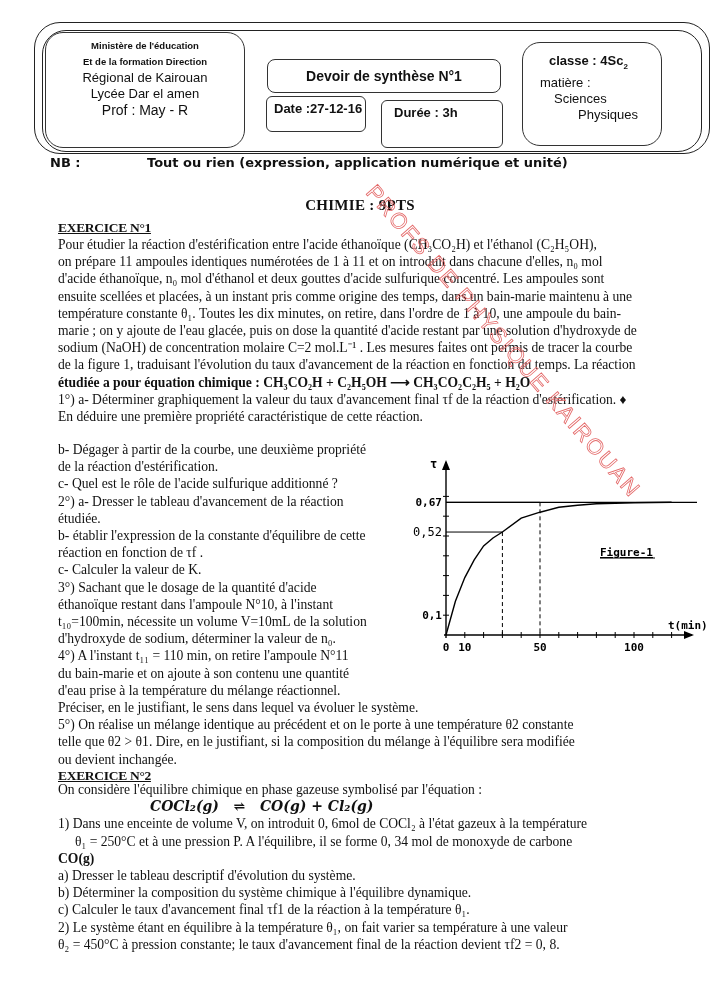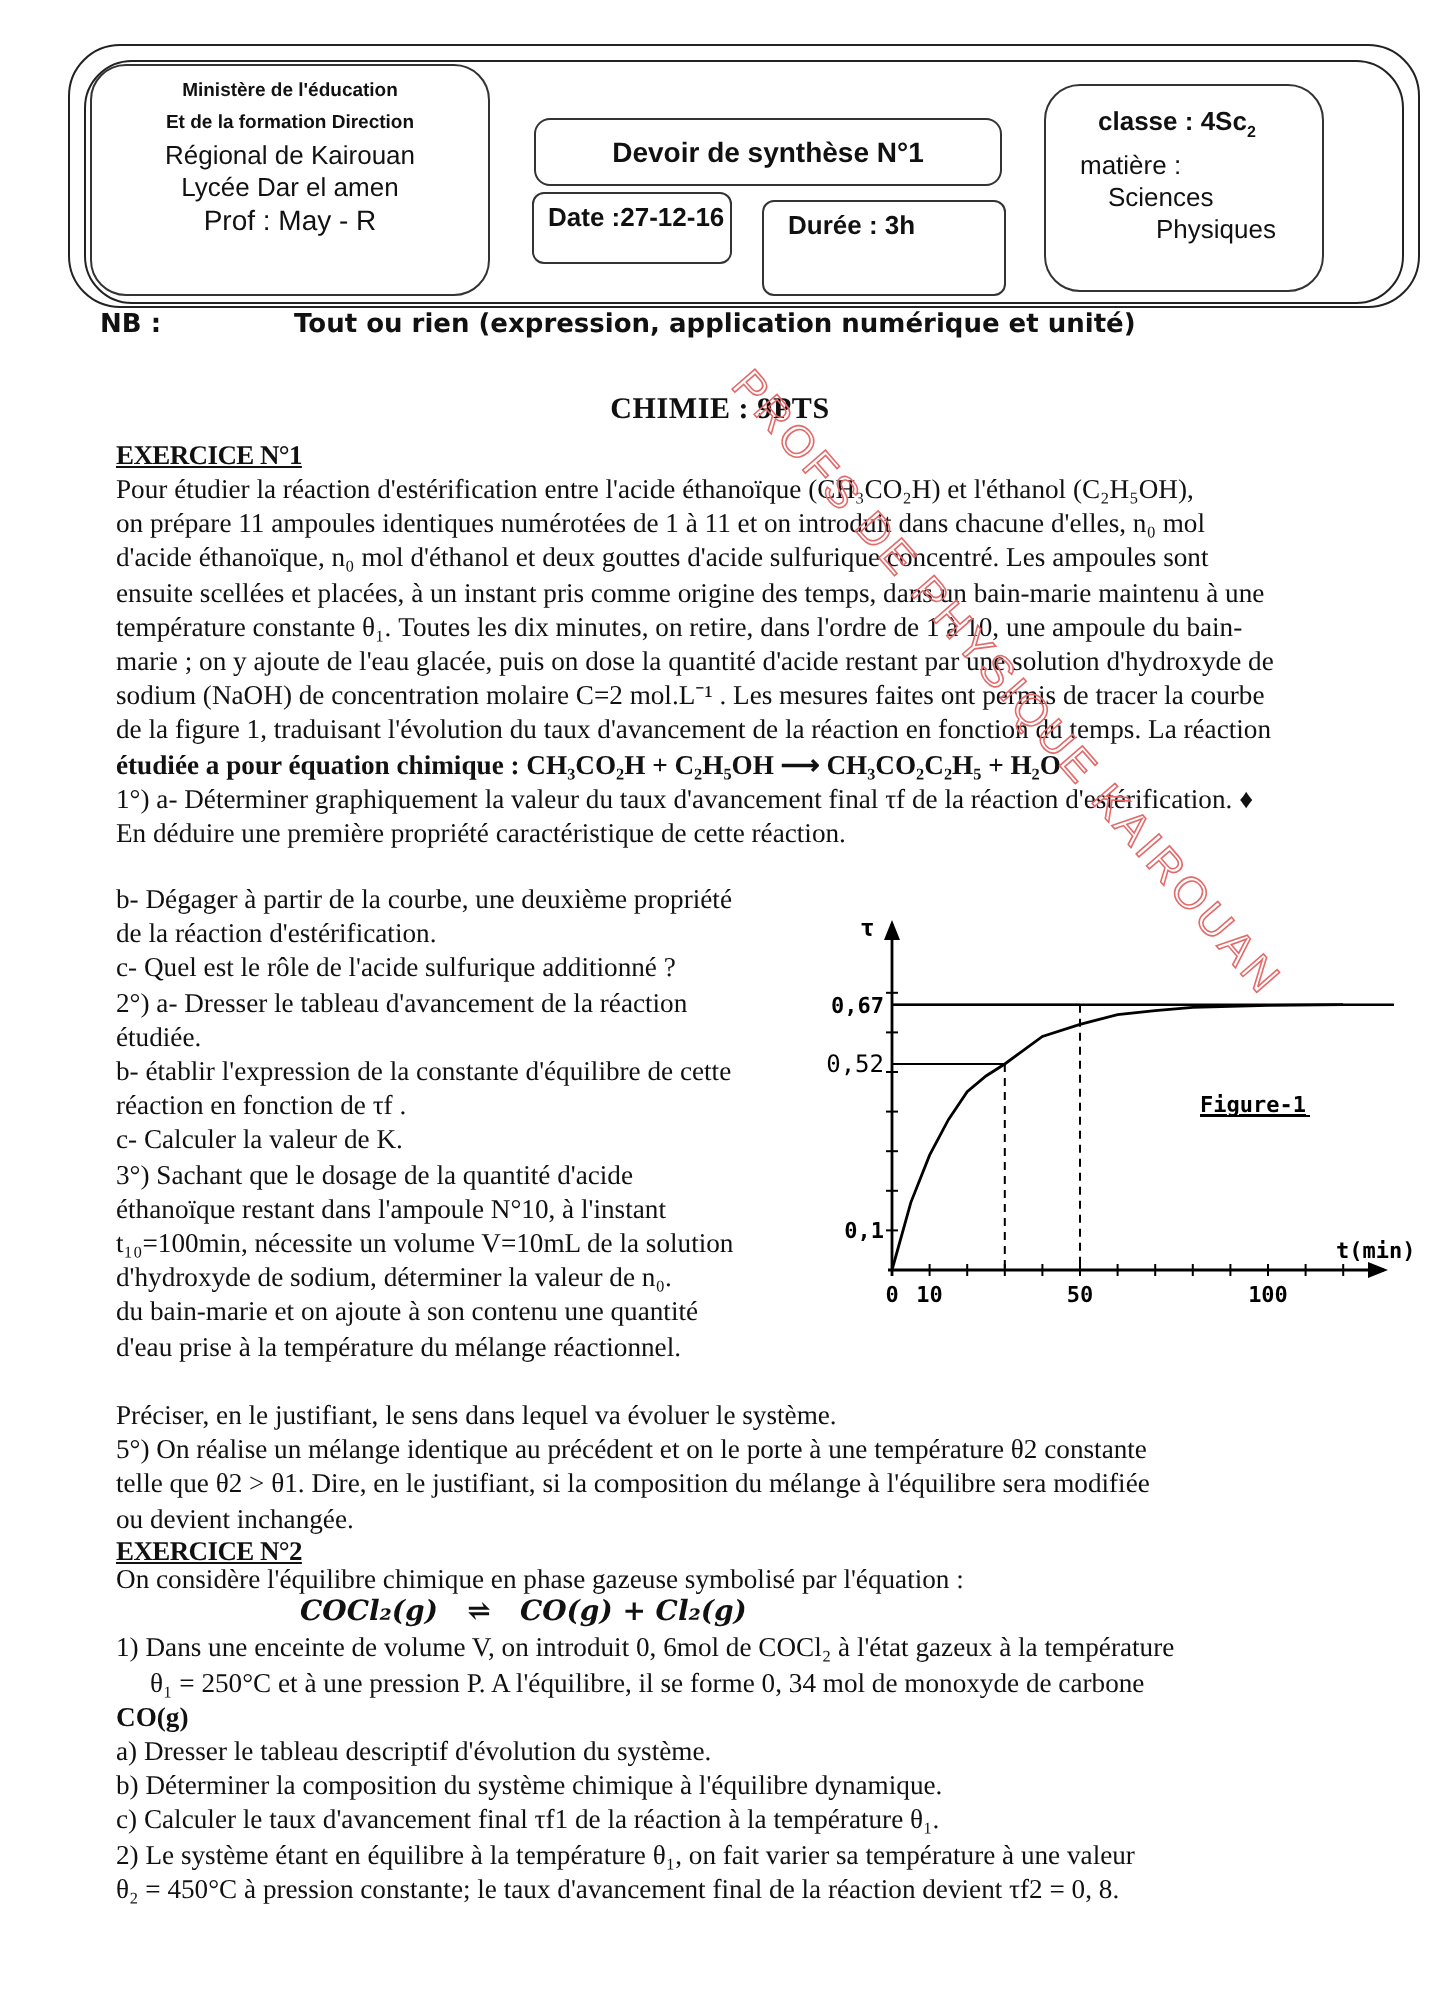--- a/index.html
+++ b/index.html
@@ -94,20 +94,21 @@
   <p> c- Quel est le rôle de l'acide sulfurique additionné ?</p>
   <p> 2°) a- Dresser le tableau d'avancement de la réaction</p>
   <p>étudiée.</p>
   <p> b- établir l'expression de la constante d'équilibre de cette</p>
   <p>réaction  en fonction de τf  .</p>
   <p> c- Calculer la valeur de K.</p>
   <p>3°) Sachant que le dosage de la quantité d'acide</p>
   <p>éthanoïque restant dans l'ampoule N°10, à l'instant</p>
   <p>t₁₀=100min, nécessite un volume V=10mL de la solution</p>
   <p>d'hydroxyde de sodium, déterminer la valeur de n₀.</p>
+  <p> 4°) A l'instant t₁₁ = 110 min, on retire l'ampoule N°11</p>
   <p>du bain-marie et on ajoute à son contenu une quantité</p>
   <p>d'eau prise à la température du mélange réactionnel.</p>
 </div>
 
 <div class="para" style="top:699px">
   <p> Préciser, en le justifiant, le sens dans lequel va évoluer le système.</p>
   <p> 5°)  On réalise un mélange identique au précédent et on le porte à une température θ2 constante</p>
   <p>telle que θ2 &gt; θ1. Dire, en le justifiant, si la composition du mélange à l'équilibre sera modifiée</p>
   <p>ou devient inchangée.</p>
 </div>

